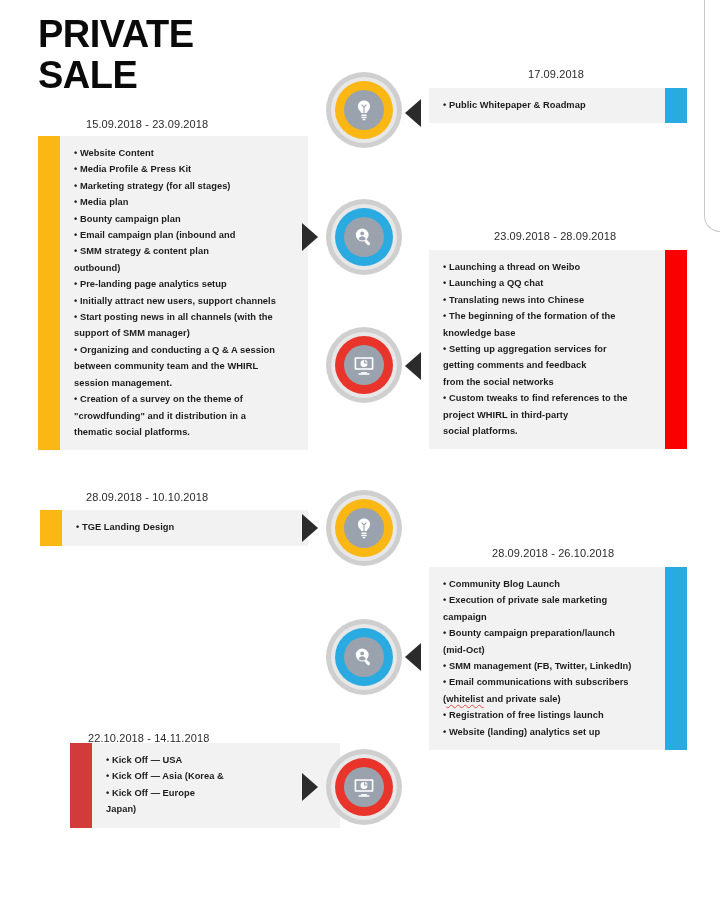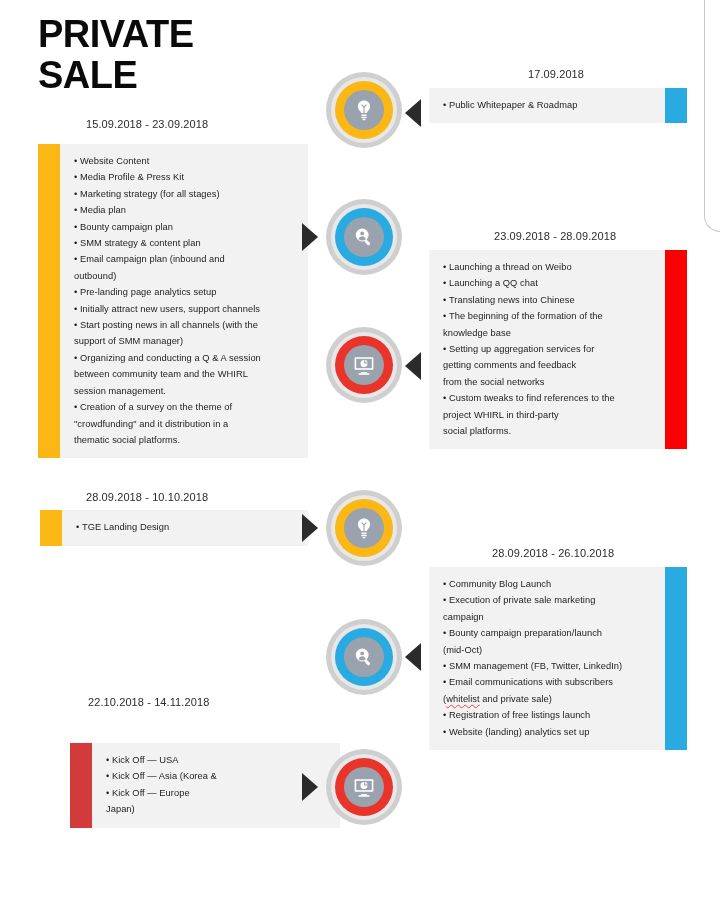--- a/index.html
+++ b/index.html
@@ -55,20 +55,21 @@
     color: #2b2b2b;
     letter-spacing: 0.1px;
     white-space: nowrap;
   }
 
   
   .panel {
     position: absolute;
     display: flex;
     background: transparent;
+    font-weight: bold;
   }
   .panel .accent {
     flex: 0 0 auto;
     width: 22px;
     align-self: stretch;
   }
   .panel .body {
     flex: 1 1 auto;
     background: #f2f2f2;
     padding: 9px 12px 10px 14px;
@@ -178,31 +179,31 @@
 <div id="stage">
 
   <div class="page-edge"></div>
 
   <div class="title">
     <div>PRIVATE</div>
     <div>SALE</div>
   </div>
 
   <div class="date" style="left:86px; top:118px;">15.09.2018 - 23.09.2018</div>
-  <div class="panel" id="panel-1" style="left:38px; top:144px; width:270px;">
+  <div class="panel" id="panel-1" style="left:38px; top:136px; width:270px;">
     <div class="accent" style="background:#FBB713;"></div>
     <div class="body">
       <ul class="items" id="items-1">
           <li>Website Content</li>
           <li>Media Profile &amp; Press Kit</li>
           <li>Marketing strategy (for all stages)</li>
           <li>Media plan</li>
           <li>Bounty campaign plan</li>
+          <li>Email campaign plan (inbound and</li>
           <li>SMM strategy &amp; content  plan</li>
-          <li>Email campaign plan (inbound and</li>
           <li class="cont">outbound)</li>
           <li>Pre-landing page analytics  setup</li>
           <li>Initially attract new users, support channels</li>
           <li>Start posting news in all channels (with the</li>
           <li class="cont">support of SMM manager)</li>
           <li>Organizing and conducting a Q &amp; A session</li>
           <li class="cont">between community team and the WHIRL</li>
           <li class="cont">session management.</li>
           <li>Creation of a survey on the theme of</li>
           <li class="cont">"crowdfunding" and it distribution in a</li>
@@ -268,21 +269,21 @@
           <li>SMM management (FB, Twitter, LinkedIn)</li>
           <li>Email communications with subscribers</li>
           <li class="cont">(<span class="misspell">whitelist</span> and private sale)</li>
           <li>Registration of free listings launch</li>
           <li>Website (landing) analytics set up</li>
         </ul>
     </div>
   </div>
   <div class="arrow left" style="left:405px; top:643px;"></div>
 
-  <div class="date" style="left:88px; top:696px;">22.10.2018 - 14.11.2018</div>
+  <div class="date" style="left:88px; top:732px;">22.10.2018 - 14.11.2018</div>
   <div class="panel" id="panel-6" style="left:38px; top:743px; width:270px;margin-left:32px;">
     <div class="accent" style="background:#D33B3B;"></div>
     <div class="body">
       <ul class="items" id="items-6">
           <li>Kick Off — USA</li>
           <li>Kick Off — Asia (Korea &amp;</li>
           <li>Kick Off — Europe</li>
           <li class="cont">Japan)</li>
         </ul>
     </div>

